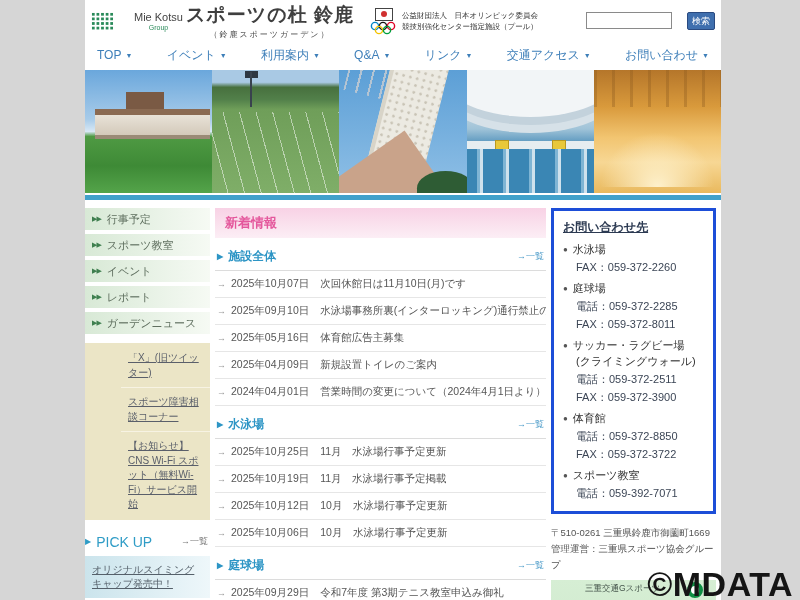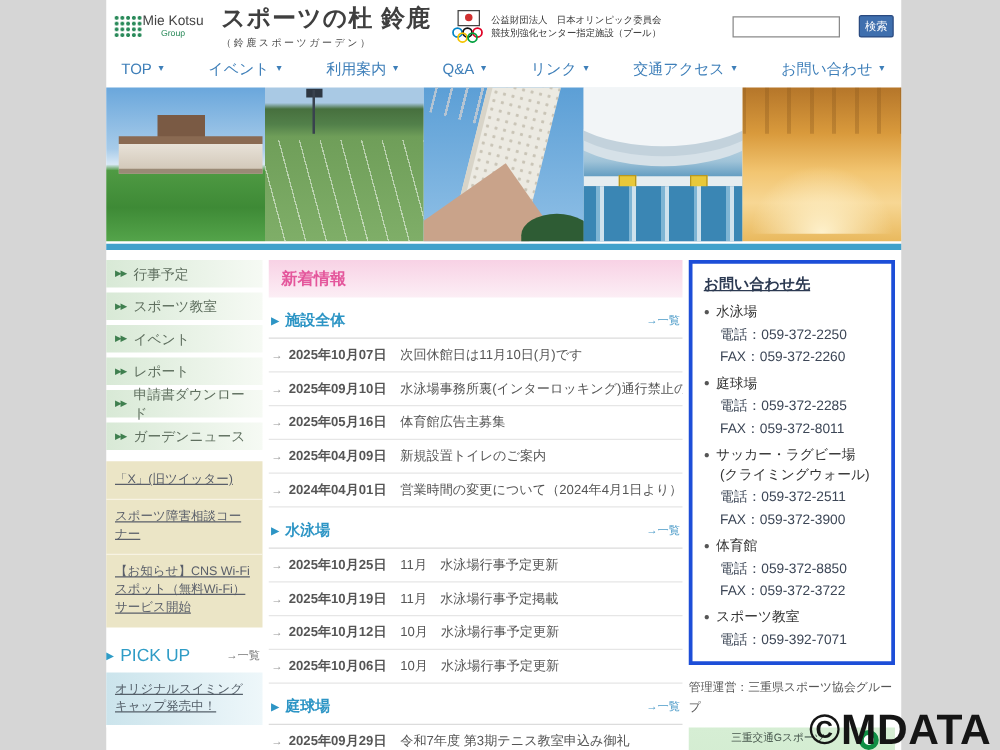--- a/index.html
+++ b/index.html
@@ -1,35 +1,35 @@
 <!DOCTYPE html>
 <html><head>
 <meta charset="utf-8">
 <style>
   html,body{margin:0;padding:0;background:#d6d6d6;font-family:"Liberation Sans",sans-serif;}
   .page{position:relative;width:800px;height:600px;overflow:hidden;background:#d6d6d6;margin:0 auto;}
   .container{position:absolute;left:85px;top:0;width:636px;height:600px;background:#fff;}
 
   
   .hdr{display:flex;align-items:center;height:40px;padding:2px 6px 0 6px;box-sizing:border-box;}
-  .logo{display:flex;gap:0;cursor:pointer;}
+  .logo{display:flex;gap:20px;cursor:pointer;}
   .dots{width:23px;height:18px;background-image:radial-gradient(#2a8a5a 1.5px,transparent 1.7px);background-size:4.6px 4.6px;}
   .logo-text{line-height:1;text-align:center;}
   .logo-name{font-size:11px;color:#444;}
   .logo-group{font-size:7px;color:#2a8a5a;margin-top:1px;}
-  .title-block{margin-left:14px;text-align:left;cursor:pointer;}
+  .title-block{margin-left:3px;text-align:center;cursor:pointer;}
   .site-title{font-size:19px;font-weight:bold;color:#3f3f3f;letter-spacing:1px;}
   .site-sub{font-size:8px;color:#4a4a4a;letter-spacing:2px;margin-top:1px;}
   .joc{display:flex;align-items:center;margin-left:16px;gap:5px;}
   .joc-mark{position:relative;width:27px;height:27px;flex:none;}
   .flag{position:absolute;top:0;left:5px;width:16px;height:11px;background:#fff;border:1px solid #444;}
   .flag-dot{width:6px;height:6px;background:#d03030;border-radius:50%;margin:2.5px auto 0;}
   .rings{position:absolute;left:0;bottom:0;}
   .joc-text{font-size:7.5px;color:#333;line-height:1.5;white-space:nowrap;}
-  .search{margin-left:auto;display:flex;align-items:center;gap:15px;}
+  .search{margin-left:auto;display:flex;gap:15px;}
   .search-input{width:80px;height:15px;border:1px solid #8a8a8a;font-size:10px;padding:0 2px;}
   .search-btn{height:18px;font-size:9px;background:#3f6fae;border:1px solid #2a4a80;color:#fff;padding:0 4px;border-radius:2px;cursor:pointer;}
 
   
   .nav{display:flex;align-items:center;height:30px;padding:0 12px;justify-content:space-between;text-align:right;}
   .nav-item{display:flex;align-items:center;gap:4px;color:#3e7fb9;font-size:12px;cursor:pointer;}
   .nav-caret{font-size:7px;color:#3e7fb9;}
 
   
   .hero{display:flex;height:123px;}
@@ -60,36 +60,36 @@
   
   .content{display:flex;padding-top:8px;}
   .col-left{width:125px;flex:none;}
   .col-center{width:331px;flex:none;margin-left:5px;}
   .col-right{width:165px;flex:none;margin-left:5px;}
 
   
   .menu-item{display:flex;align-items:center;gap:6px;padding:0 7px;height:22px;background:linear-gradient(90deg,#d8e9d6,#f6faf4);margin-bottom:4px;font-size:11px;color:#5f6f5f;cursor:pointer;}
   .menu-icon{color:#3f7f4f;font-size:7px;letter-spacing:-1px;}
   .tan-box{margin-top:9px;background:#ebe5c6;padding:1px 0;}
-  .tan-link{padding:7px 7px;font-size:10px;color:#5a5f6a;text-decoration:underline;border-bottom:1px solid #f7f3e3;line-height:1.45;cursor:pointer;}
+  .tan-link{padding:7px 7px;font-size:10px;color:#5a5f6a;text-decoration:underline;border-bottom:1px solid #f7f3e3;line-height:1.45;cursor:pointer;margin-left:36px;}
   .tan-link:last-child{border-bottom:none;}
   .pickup-hdr{display:flex;align-items:baseline;justify-content:space-between;margin:14px 2px 6px 0;}
   .pickup-title{color:#2f9cc6;font-size:14px;display:flex;gap:5px;align-items:center;cursor:pointer;}
   .tri{font-size:8px;}
   .pickup-more{font-size:9px;color:#777;cursor:pointer;}
   .pickup-item{padding:7px 7px;background:linear-gradient(90deg,#cbe4ec,#eef7fa);border-bottom:2px solid #fff;font-size:10px;color:#55606a;text-decoration:underline;line-height:1.4;cursor:pointer;}
 
   
   .news-hdr{background:linear-gradient(180deg,#f8d2e5,#fceef5);padding:6px 10px;font-size:13px;font-weight:bold;color:#e4579c;}
   .sec-hdr{display:flex;justify-content:space-between;align-items:baseline;padding:10px 2px 5px 2px;border-bottom:1px solid #dcdcdc;}
   .sec-title{color:#2d95c5;font-weight:bold;font-size:12px;display:flex;gap:5px;align-items:center;cursor:pointer;}
   .sec-more{color:#4a9ac8;font-size:9px;cursor:pointer;}
   .news-row{display:flex;align-items:center;gap:5px;padding:6px 2px;border-bottom:1px solid #e6e6e6;font-size:10.5px;color:#555;cursor:pointer;white-space:nowrap;overflow:hidden;}
   .news-arrow{color:#999;font-size:9px;flex:none;}
-  .news-date{flex:none;margin-right:6px;font-weight:bold;}
+  .news-date{flex:none;margin-right:6px;}
 
   
   .contact-box{border:3px solid #1d4ed8;padding:8px 9px 10px;background:#fff;box-sizing:border-box;}
   .contact-title{font-size:12px;font-weight:bold;color:#2c3a52;text-decoration:underline;margin-bottom:6px;}
   .c-entry{margin-top:6px;}
   .c-name{font-size:11px;color:#333;display:flex;gap:5px;align-items:center;}
   .blt{font-size:8px;color:#555;}
   .c-sub{font-size:11px;color:#333;margin-left:13px;margin-top:1px;}
   .c-sub:empty{display:none;}
   .c-line{font-size:11px;color:#3c4656;margin:3px 0 0 13px;}
@@ -221,24 +221,20 @@
         <div class="menu-item">
             <span class="menu-icon">▶▶</span>
             <span>イベント</span>
           </div>
         <div class="menu-item">
             <span class="menu-icon">▶▶</span>
             <span>レポート</span>
           </div>
         <div class="menu-item">
             <span class="menu-icon">▶▶</span>
-            <span>申請書ダウンロード</span>
-          </div>
-        <div class="menu-item">
-            <span class="menu-icon">▶▶</span>
             <span>ガーデンニュース</span>
           </div>
 
         <div class="tan-box">
           <div class="tan-link">「X」(旧ツイッター)</div>
           <div class="tan-link">スポーツ障害相談コーナー</div>
           <div class="tan-link">【お知らせ】CNS Wi-Fi スポット（無料Wi-Fi）サービス開始</div>
         </div>
 
         <div class="pickup-hdr">
@@ -335,21 +331,20 @@
 
       <div class="col-right">
         <div class="contact-box">
           <div class="contact-title">お問い合わせ先</div>
 
           <div class="c-entry">
             <div class="c-name">
                 <span class="blt">●</span>
                 <span>水泳場</span>
               </div>
-            <div class="c-line">電話：059-372-2250</div>
             <div class="c-line">FAX：059-372-2260</div>
           </div>
           <div class="c-entry">
             <div class="c-name">
                 <span class="blt">●</span>
                 <span>庭球場</span>
               </div>
             <div class="c-line">電話：059-372-2285</div>
             <div class="c-line">FAX：059-372-8011</div>
           </div>
@@ -374,20 +369,21 @@
             <div class="c-name">
                 <span class="blt">●</span>
                 <span>スポーツ教室</span>
               </div>
             <div class="c-line">電話：059-392-7071</div>
 
           </div>
         </div>
 
         <div class="addr">
+          <div>〒510-0261 三重県鈴鹿市御薗町1669</div>
           <div>管理運営：三重県スポーツ協会グループ</div>
         </div>
 
         <div class="map">
 
           <div class="m-label m-label-top">
             <div>三重交通Gスポーツ</div>
 
           </div>
 

